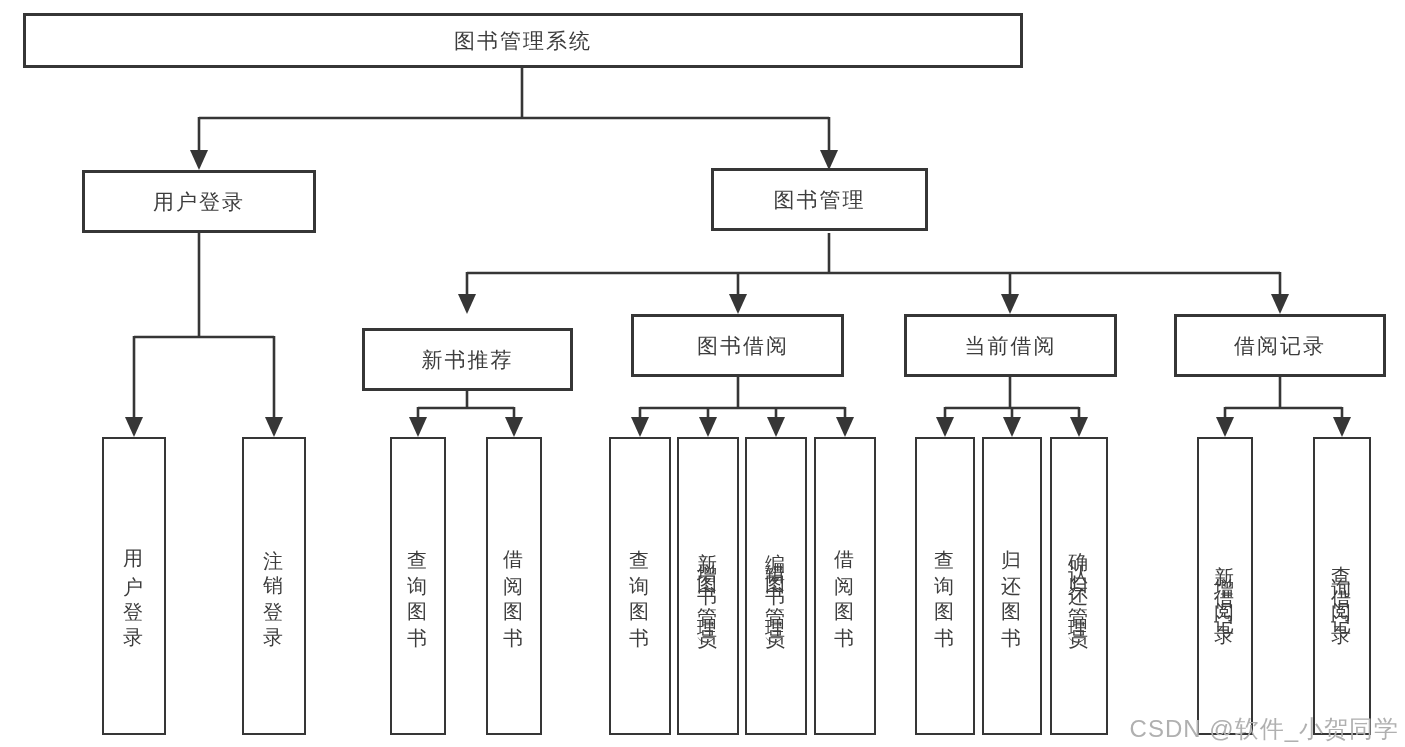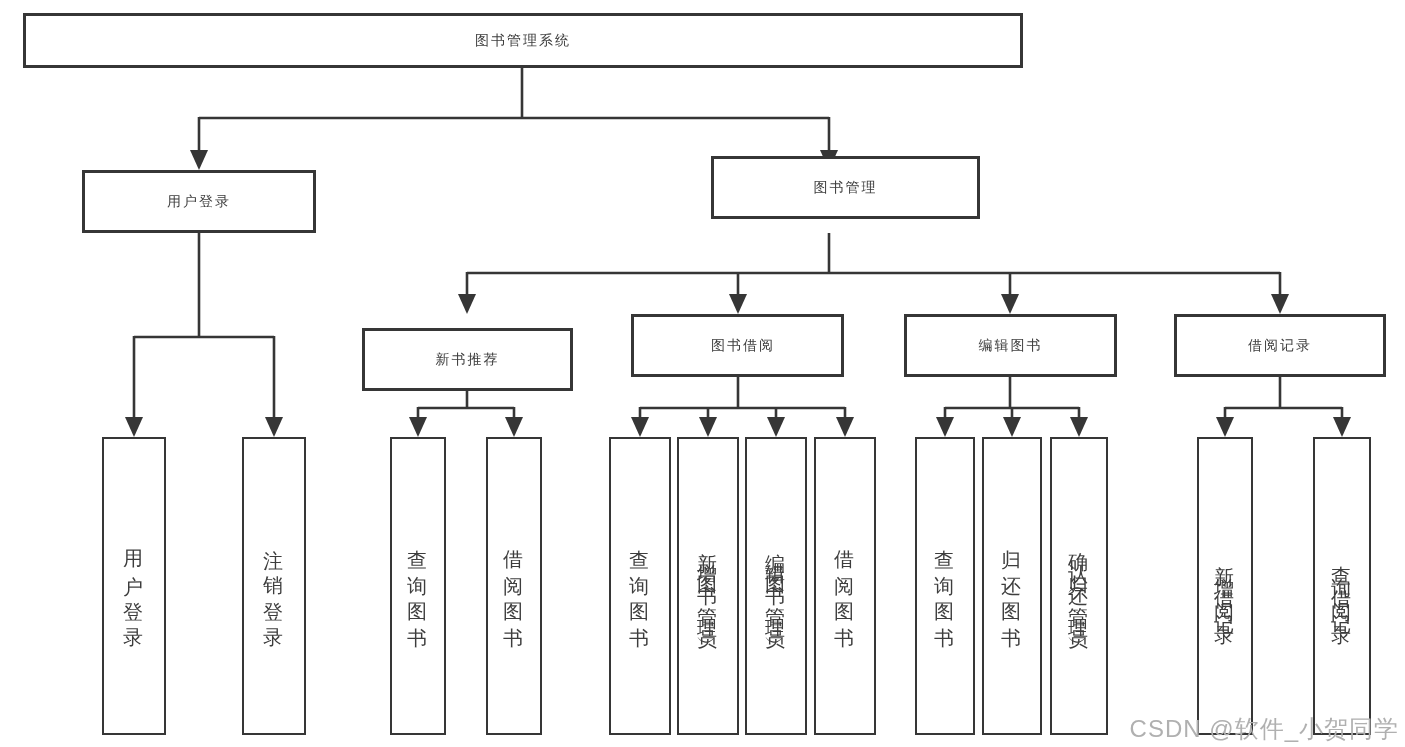--- a/index.html
+++ b/index.html
@@ -37,21 +37,21 @@
     background: var(--background);
     border: 3px solid var(--line);
     display: flex;
     align-items: center;
     justify-content: center;
     color: var(--text);
     z-index: 2;
   }
   .box .t { white-space: nowrap; }
 
-  .h { font-size: 14px; font-weight: 500; font-family: Liberation Mono, monospace; }
+  .h { font-size: 21px; font-weight: 500; font-family: Liberation Mono, monospace; }
   .h .t { letter-spacing: 2px; }
 
   .leaf { border-width: 2.5px; }
   .leaf .t {
     writing-mode: vertical-rl;
     text-orientation: mixed;
     font-size: 20px;
     font-weight: 500;
     white-space: pre;
   }
@@ -122,32 +122,32 @@
     <line x1="1342" y1="407" x2="1342" y2="418" marker-end="url(#arr)"></line>
   </svg>
 
   <div class="box h" style="left:23px; top:13px; width:1000px; height:55px;">
     <span class="t">图书管理系统</span>
   </div>
 
   <div class="box h" style="left:82px; top:170px; width:234px; height:63px;">
     <span class="t">用户登录</span>
   </div>
-  <div class="box h" style="left:711px; top:156px; width:269px; height:63px;">
+  <div class="box h" style="left:711px; top:168px; width:217px; height:63px;">
     <span class="t">图书管理</span>
   </div>
 
   <div class="box h" style="left:362px; top:328px; width:211px; height:63px;">
     <span class="t">新书推荐</span>
   </div>
   <div class="box h" style="left:631px; top:314px; width:213px; height:63px;padding-left:11px;">
     <span class="t">图书借阅</span>
   </div>
   <div class="box h" style="left:904px; top:314px; width:213px; height:63px;">
-    <span class="t">编辑图书</span>
+    <span class="t">当前借阅</span>
   </div>
   <div class="box h" style="left:1174px; top:314px; width:212px; height:63px;justify-content:center;">
     <span class="t">借阅记录</span>
   </div>
 
   <div class="box leaf v4" style="left:102px; top:437px; width:64px; height:298px;">
     <span class="t">用户登录</span>
   </div>
   <div class="box leaf v4" style="left:242px; top:437px; width:64px; height:298px;">
     <span class="t">注销登录</span>

